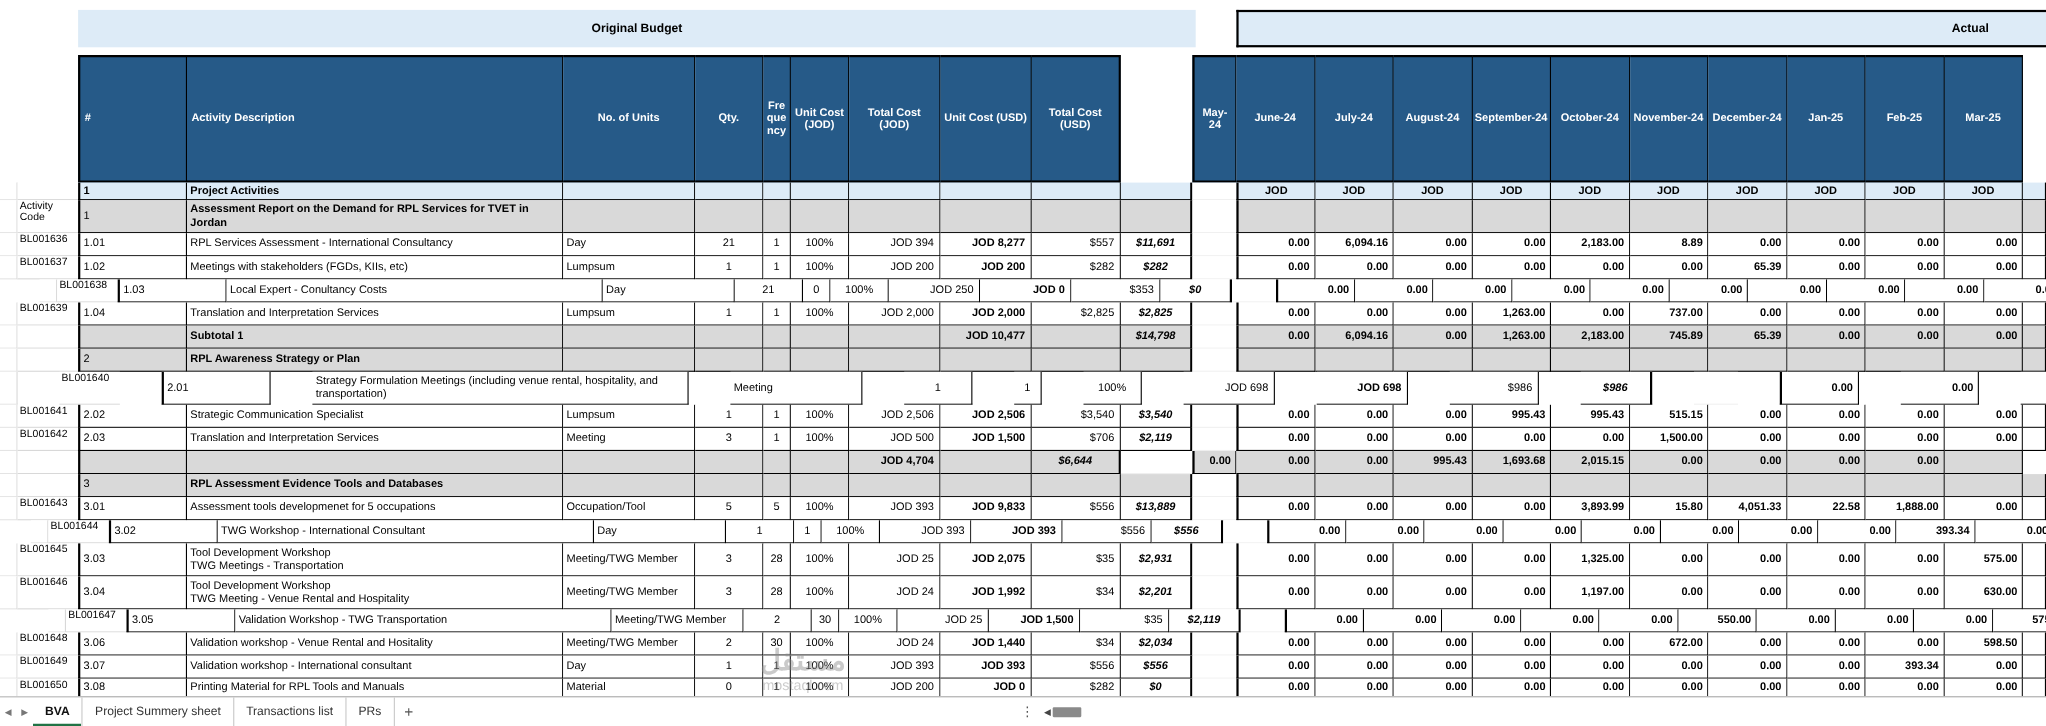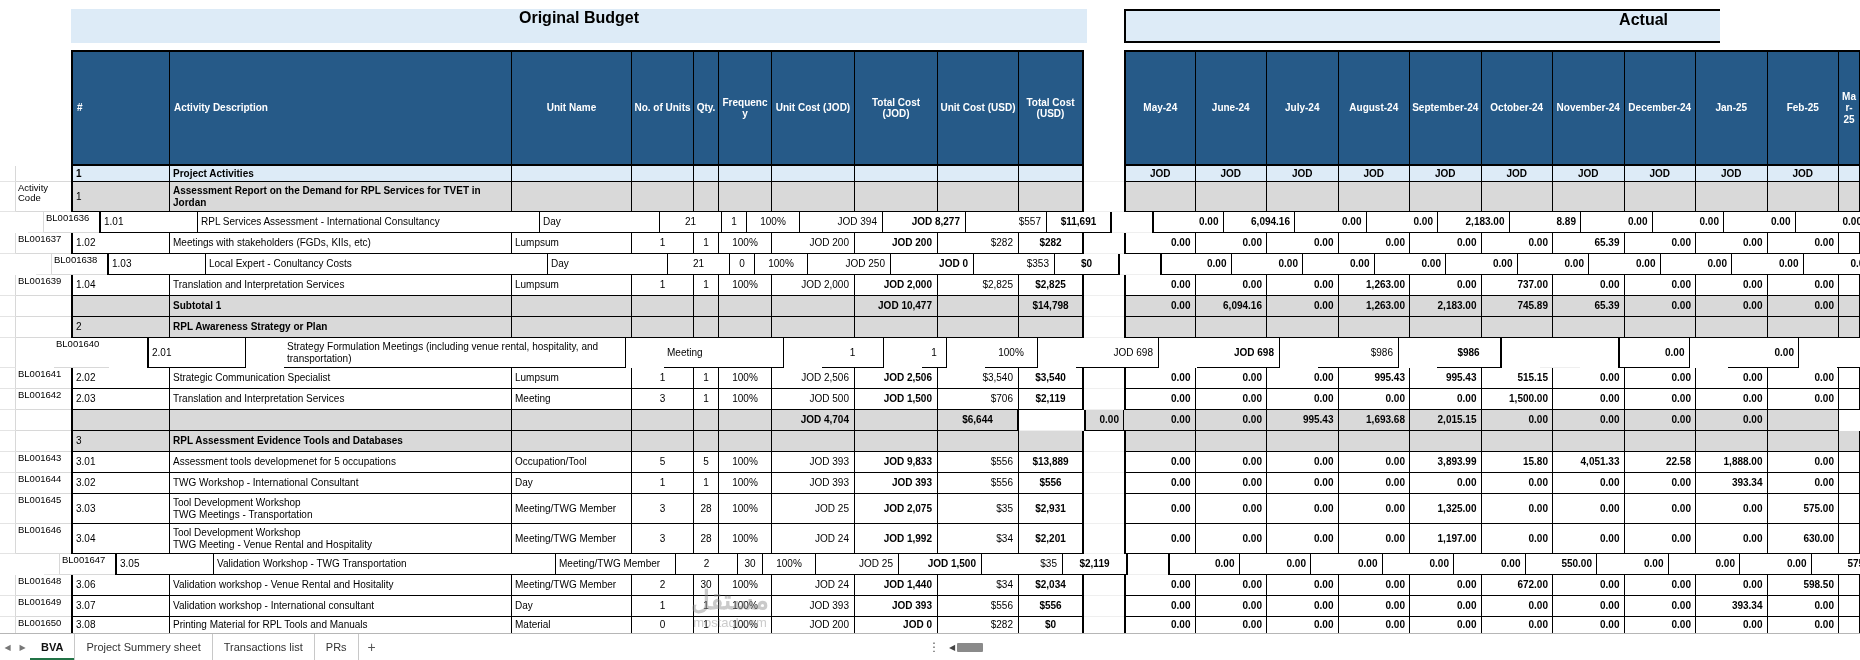--- a/index.html
+++ b/index.html
@@ -1,39 +1,39 @@
 <!DOCTYPE html>
 <html style="--hdr: #265A88; --band: #DDEBF7; --gray: #D9D9D9; --accent: #217346;"><head>
 <meta charset="utf-8">
 <style>
   html,body{margin:0;padding:0;background:#fff;}
   .screen{position:relative;width:1860px;height:660px;background:#fff;overflow:hidden;
           font-family:"Liberation Sans",sans-serif;}
   
-  .band{position:absolute;top:9px;height:34px;background:var(--band);display:flex;
-        font-size:16px;font-weight:bold;color:#000;}
+  .band{position:absolute;top:9px;height:34px;background:var(--band);display:flex;align-items:center;
+        font-size:11px;font-weight:bold;color:#000;}
   #budget-band{left:71px;width:1016px;justify-content:center;}
-  #actual-band{left:1124px;width:596px;border:2px solid #000;border-right:none;
+  #actual-band{left:1124px;width:736px;border:2px solid #000;border-right:none;
                justify-content:flex-end;padding-right:52px;box-sizing:border-box;}
   
   #grid{position:absolute;left:0;top:50px;width:1860px;height:584px;overflow:hidden;background:#fff;}
   .row{display:grid;grid-template-columns:16px 55px 99px 342px 120px 62px 25px 53px 83px 83px 81px 65px 40px repeat(10,71.5px) 21px;}
   .c{box-sizing:border-box;overflow:hidden;display:flex;align-items:center;
      font-size:10px;line-height:1.12;color:#000;}
   .gut{border-right:1px solid #d8d8d8;border-bottom:1px solid #e4e4e4;background:#fff;}
   .codecol{border-bottom:1px solid #d8d8d8;background:#fff;font-size:9.5px;line-height:1.05;
            padding:1px 0 0 2px;align-items:flex-start;}
   .clean{border:none !important;}
   .bcell{border-right:1px solid #000;border-bottom:1px solid #000;background:#fff;padding:0 3px;}
   .num{border-left:2px solid #000;}
   .desc{white-space:pre-line;}
   .ctr{justify-content:center;text-align:center;}
   .rt{justify-content:flex-end;text-align:right;padding-right:5px;}
   .b{font-weight:bold;}
-  .blast{border-right-width:2px;}
+  .blast{border-right-width:2px;font-style:italic;}
   .mcell{border-right:1px solid #000;border-bottom:1px solid #000;background:#fff;
          justify-content:flex-end;text-align:right;padding:0 4px;font-weight:bold;}
   .mfirst{border-left:2px solid #000;}
   .jod{justify-content:center;text-align:center;background:var(--band);}
   .hcell{background:var(--hdr);color:#fff;font-weight:bold;justify-content:center;text-align:center;
          border-right:1px solid #000;border-top:2px solid #000;border-bottom:2px solid #000;
          padding:0 2px;font-size:10px;overflow-wrap:anywhere;}
   .hleft{justify-content:flex-start;text-align:left;padding-left:4px;}
   .hfirst{border-left:2px solid #000;}
   .hlast{border-right-width:2px;}
@@ -71,21 +71,20 @@
   <div class="band" id="actual-band">
     <span>Actual</span>
   </div>
 
   <div id="grid">
       <div class="row" style="height: 116px;">
         <div class="c gut clean"></div>
         <div class="c codecol clean"></div>
         <div class="c hcell hleft hfirst">#</div>
         <div class="c hcell hleft">Activity Description</div>
-        <div class="c hcell">Unit Name</div>
         <div class="c hcell">No. of Units</div>
         <div class="c hcell">Qty.</div>
         <div class="c hcell">Frequency</div>
         <div class="c hcell">Unit Cost (JOD)</div>
         <div class="c hcell">Total Cost (JOD)</div>
         <div class="c hcell">Unit Cost (USD)</div>
         <div class="c hcell hlast">Total Cost (USD)</div>
         <div class="c gap clean"></div>
         <div class="c hcell mh mfirst">May-24</div>
         <div class="c hcell mh">June-24</div>
@@ -144,21 +143,21 @@
         <div class="c mcell bggray"></div>
         <div class="c mcell bggray"></div>
         <div class="c mcell bggray"></div>
         <div class="c mcell bggray"></div>
         <div class="c mcell bggray"></div>
         <div class="c mcell bggray"></div>
         <div class="c mcell bggray"></div>
         <div class="c mcell bggray"></div>
         <div class="c mcell bggray"></div>
       </div>
-      <div class="row" style="height: 21px; margin-left: 28px;">
+      <div class="row" style="height: 21px;">
         <div class="c gut"></div>
         <div class="c codecol">BL001636</div>
         <div class="c bcell num">1.01</div>
         <div class="c bcell desc">RPL Services Assessment - International Consultancy</div>
         <div class="c bcell">Day</div>
         <div class="c bcell ctr">21</div>
         <div class="c bcell ctr">1</div>
         <div class="c bcell ctr">100%</div>
         <div class="c bcell rt">JOD 394</div>
         <div class="c bcell rt b">JOD 8,277</div>
@@ -455,21 +454,21 @@
         <div class="c mcell">0.00</div>
         <div class="c mcell">0.00</div>
         <div class="c mcell">3,893.99</div>
         <div class="c mcell">15.80</div>
         <div class="c mcell">4,051.33</div>
         <div class="c mcell">22.58</div>
         <div class="c mcell">1,888.00</div>
         <div class="c mcell">0.00</div>
         <div class="c mcell"></div>
       </div>
-      <div class="row" style="height: 21px;">
+      <div class="row" style="height: 21px; padding-left: 28px;">
         <div class="c gut"></div>
         <div class="c codecol">BL001644</div>
         <div class="c bcell num">3.02</div>
         <div class="c bcell desc">TWG Workshop - International Consultant</div>
         <div class="c bcell">Day</div>
         <div class="c bcell ctr">1</div>
         <div class="c bcell ctr">1</div>
         <div class="c bcell ctr">100%</div>
         <div class="c bcell rt">JOD 393</div>
         <div class="c bcell rt b">JOD 393</div>

